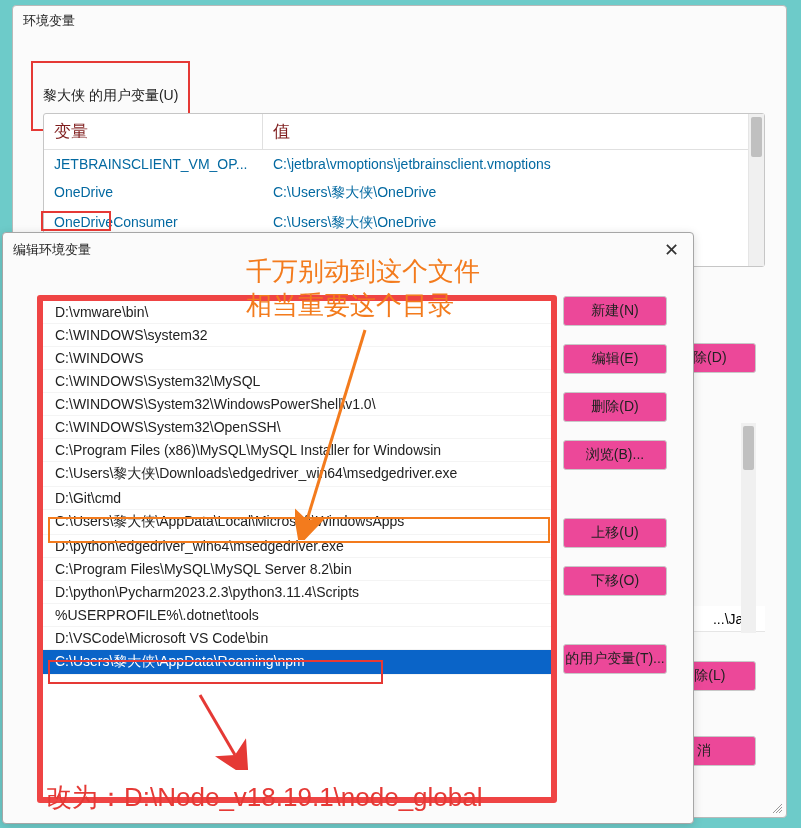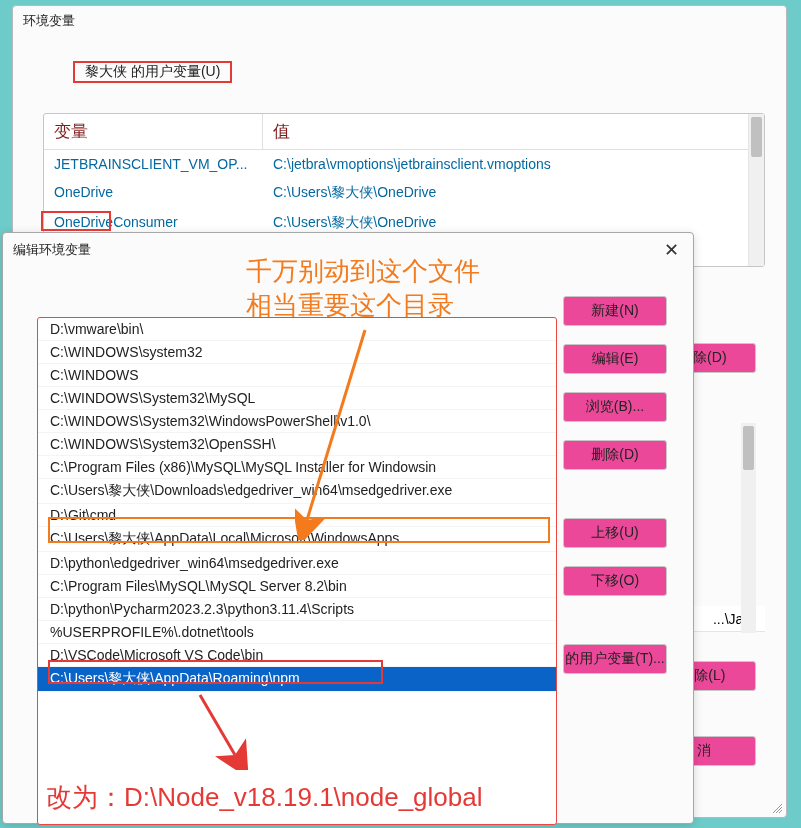--- a/index.html
+++ b/index.html
@@ -25,24 +25,23 @@
   .outer-title {
     font-size: 13px;
     padding: 6px 10px;
     color: #222;
   }
   .red-box { border: 2px solid #e53935; }
   .user-vars-label {
     position: absolute;
     left: 18px;
     top: 55px;
-    padding: 0 10px;
+    padding: 24px 10px;
     font-size: 14px;
     color: #222;
-    margin-left: 42px;
   }
   .outer-table {
     position: absolute;
     left: 30px;
     top: 107px;
     width: 722px;
     border: 1px solid #c6c6c6;
     background: #fff;
     border-radius: 3px;
   }
@@ -168,24 +167,23 @@
     padding: 0 4px;
     color: #333;
   }
   .inner-list {
     position: absolute;
     left: 34px;
     top: 62px;
     width: 520px;
     height: 508px;
     background: #fff;
-    border: 1px solid #ef4444;
+    border: 6px solid #ef4444;
     border-radius: 3px;
     overflow: hidden;
-    margin-top: 22px;
   }
   .inner-item {
     padding: 3px 12px;
     font-size: 14px;
     color: #222;
     white-space: nowrap;
     border-bottom: 1px solid #f4f4f4;
   }
   .inner-item.selected { background: #0a64c8; color: #fff; }
   .inner-buttons {
@@ -307,22 +305,22 @@
     <div class="inner-item">C:\Program Files\MySQL\MySQL Server 8.2\bin</div>
     <div class="inner-item">D:\python\Pycharm2023.2.3\python3.11.4\Scripts</div>
     <div class="inner-item">%USERPROFILE%\.dotnet\tools</div>
     <div class="inner-item">D:\VSCode\Microsoft VS Code\bin</div>
     <div class="inner-item selected">C:\Users\黎大侠\AppData\Roaming\npm</div>
   </div>
 
   <div class="inner-buttons">
     <button class="btn">新建(N)</button>
     <button class="btn">编辑(E)</button>
+    <button class="btn">删除(D)</button>
     <button class="btn">浏览(B)...</button>
-    <button class="btn">删除(D)</button>
     <div class="gap-big"></div>
     <button class="btn">上移(U)</button>
     <button class="btn">下移(O)</button>
     <div class="gap-big"></div>
     <button class="btn">的用户变量(T)...</button>
   </div>
 </div>
 
 <div class="annotation orange-text" style="left:246px; top:255px;">
   <div>千万别动到这个文件</div>

